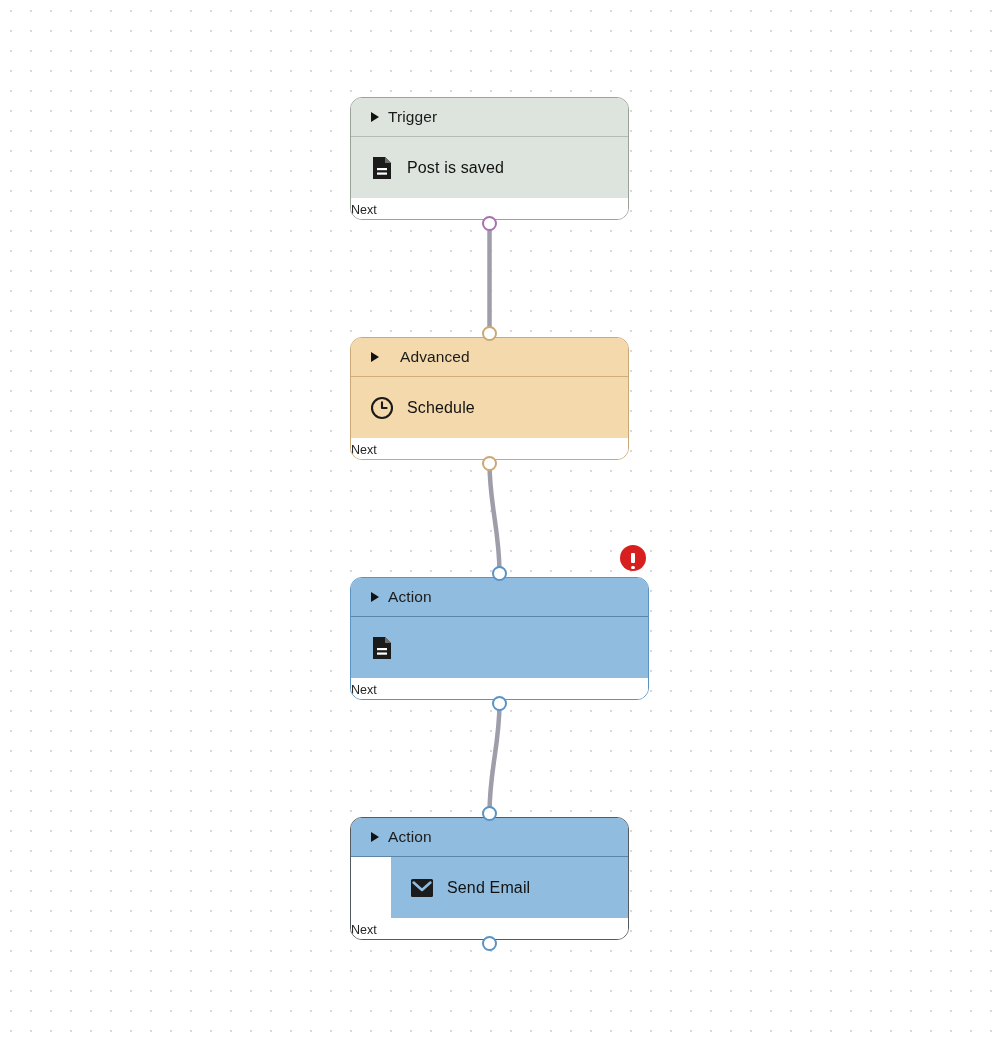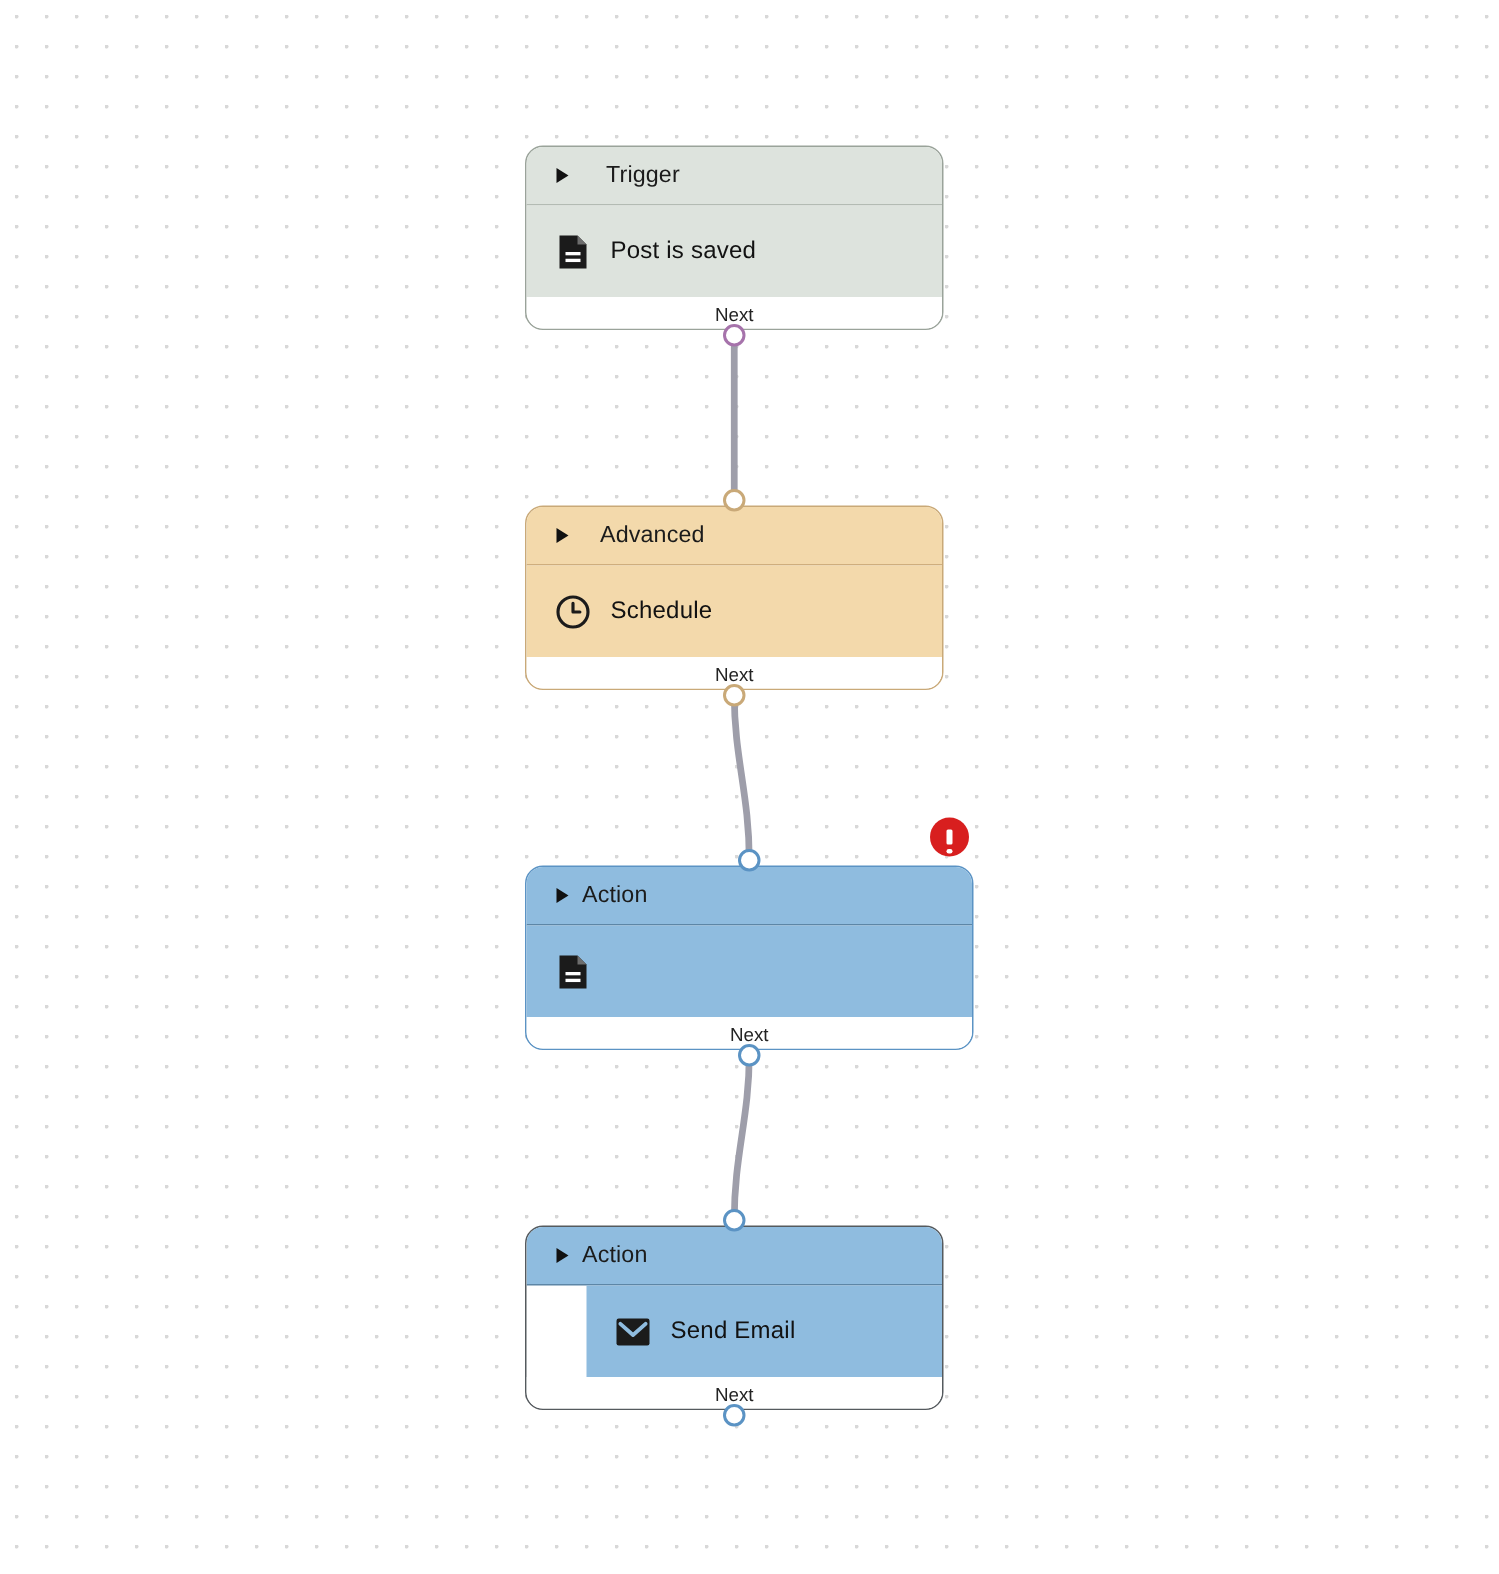--- a/index.html
+++ b/index.html
@@ -89,28 +89,27 @@
     font-size: 16px;
     color: #121212;
     letter-spacing: 0.15px;
     white-space: nowrap;
   }
   .node-footer {
     height: 23px;
     background: #ffffff;
     display: flex;
     align-items: center;
-    justify-content: center;
     font-size: 12.5px;
     color: #232323;
   }
 
   
   .n-trigger { border: 1.6px solid #9aa39a; }
-  .n-trigger .node-header { background: #dde3dd; gap: 16px; }
+  .n-trigger .node-header { background: #dde3dd; }
   .n-trigger .node-divider { background: #b3bbb3; }
   .n-trigger .node-body   { background: #dde3dd; }
 
   .n-advanced { border: 1.6px solid #c9a978; }
   .n-advanced .node-header { background: #f3d9ab; gap: 12px; }
   .n-advanced .node-divider { background: #cfae7d; }
   .n-advanced .node-body   { background: #f3d9ab; }
 
   .n-action-sel { border: 1.6px solid #5b93c4; }
   .n-action-sel .node-header { background: #8fbcdf; }

